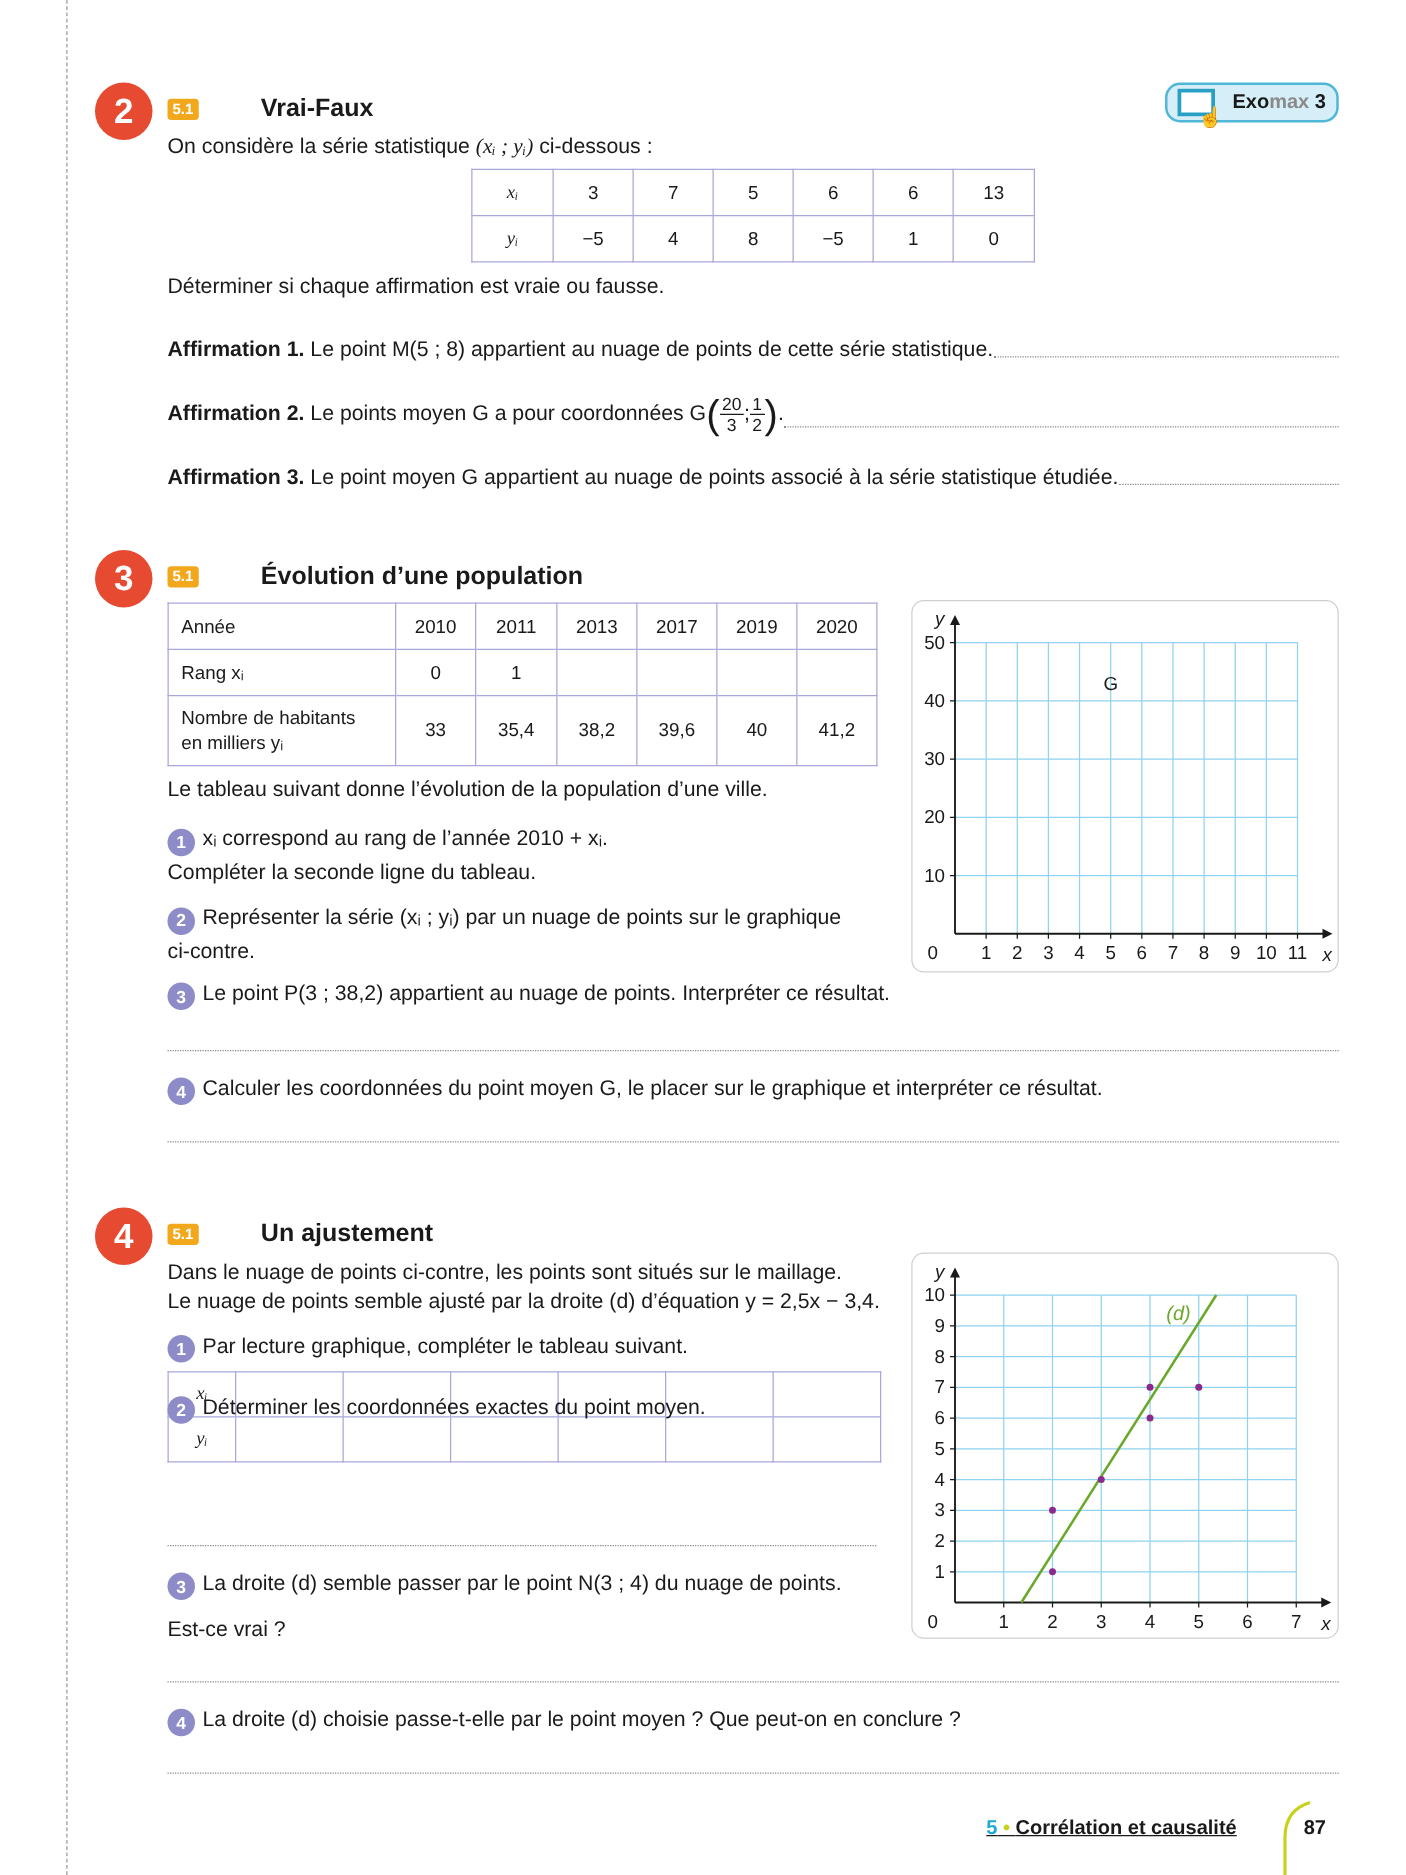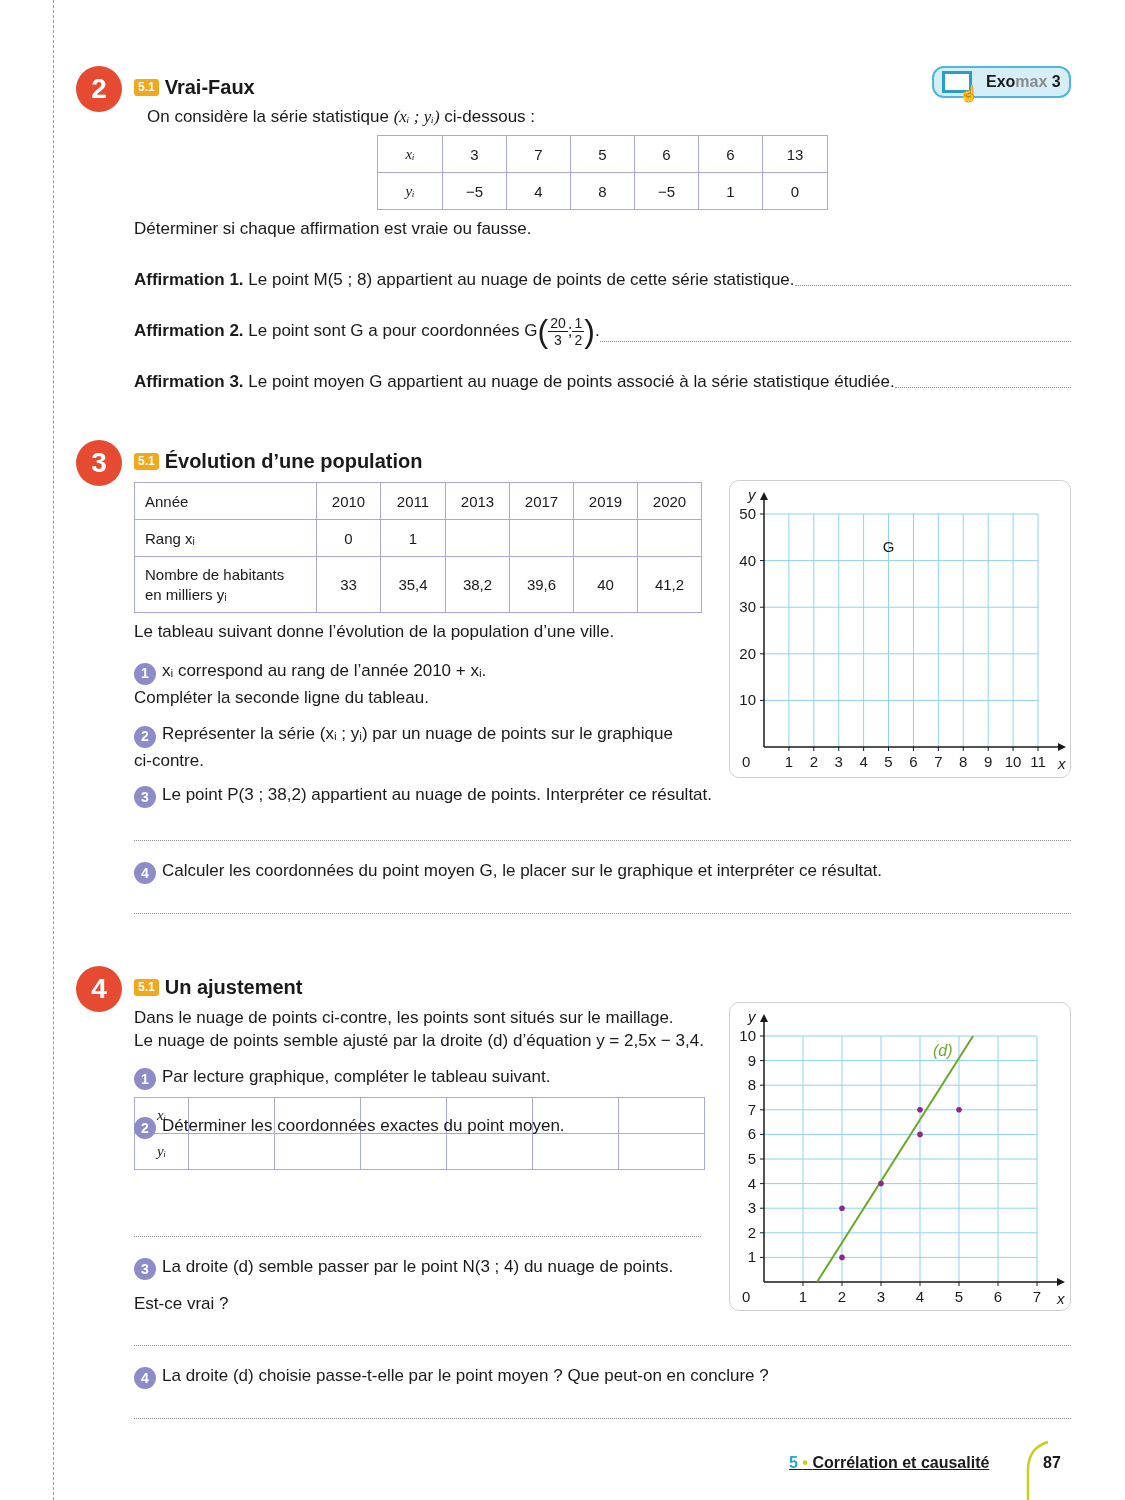--- a/index.html
+++ b/index.html
@@ -3,21 +3,21 @@
 <meta charset="utf-8">
 <style>
   * { box-sizing: border-box; margin: 0; padding: 0; }
   html, body { width: 1125px; height: 1500px; background: #ffffff; overflow: hidden; }
   body { position: relative; font-family: "Liberation Sans", sans-serif; color: #1a1a1a; font-size: 17px; }
   .abs { position: absolute; }
   .margin-line { left: 53px; top: 0; height: 1500px; border-left: 1.5px dashed #9a9a9a; }
   .ex-num { width: 46px; height: 46px; border-radius: 50%; background: #e64b32; color: #fff; font-weight: bold; font-size: 28px; display: flex; align-items: center; justify-content: center; }
   .ex-head { display: flex; align-items: center; gap: 6px; }
   .tag { background: #f2a81d; color: #fff; font-weight: bold; font-size: 12px; padding: 1px 4px; border-radius: 3px; line-height: 15px; }
-  .ex-title { font-weight: bold; font-size: 20px; color: #1a1a1a; }
+  .ex-title { font-weight: bold; font-size: 20px; color: #1a1a1a; margin-left: 44px; }
   .txt { font-size: 17px; line-height: 22px; white-space: nowrap; }
   .bold { font-weight: bold; }
   .it { font-family: "Liberation Serif", serif; font-style: italic; }
   .dots { border-bottom: 1.5px dotted #8a8a8a; }
   table.grid { border-collapse: collapse; }
   table.grid td { border: 1.5px solid #a8a8dc; text-align: center; font-size: 15px; }
   .qnum { display: inline-flex; width: 22px; height: 22px; border-radius: 50%; background: #8e8cc8; color: #fff; font-weight: bold; font-size: 14px; align-items: center; justify-content: center; margin-right: 6px; vertical-align: -2px; }
   .graph-box { border: 1.5px solid #cfcfcf; border-radius: 10px; background: #fff; }
   .exomax { left: 932px; top: 66px; width: 139px; height: 32px; border: 2px solid #4fb7d8; background: #d6eef7; border-radius: 12px; display: flex; align-items: center; }
   .exomax .screen { width: 30px; height: 22px; border: 3px solid #2a9fc6; background: #fff; margin-left: 8px; position: relative; }
@@ -44,21 +44,21 @@
   <div class="lbl">
     <span class="b1">Exo</span><span class="b2">max</span> <span class="b1">3</span>
   </div>
 </div>
 
 <div class="abs ex-num" style="left:76px; top:66px;">2</div>
 <div class="abs ex-head" style="left:134px; top:76px;">
   <span class="tag">5.1</span>
   <span class="ex-title">Vrai-Faux</span>
 </div>
-<div class="abs txt" style="left:147px; top:106px;">
+<div class="abs txt" style="left:134px; top:106px;">
   <span>On considère la série statistique</span> <span class="it">(xᵢ ; yᵢ)</span> <span>ci-dessous :</span>
 </div>
 
 <table class="abs grid" style="left:377px; top:135px;">
   <tbody>
       <tr style="height:37px;">
     <td style="width:65px;" class="it">xᵢ</td>
     <td style="width:64px;">3</td>
     <td style="width:64px;">7</td>
     <td style="width:64px;">5</td>
@@ -79,21 +79,21 @@
   </table>
 
 <div class="abs txt" style="left:134px; top:218px;">Déterminer si chaque affirmation est vraie ou fausse.</div>
 
 <div class="abs txt" style="left:134px; top:269px; width:937px; display:flex;">
   <span class="bold">Affirmation 1.</span>&nbsp;<span>Le point M(5 ; 8) appartient au nuage de points de cette série statistique.</span>
   <span class="dots" style="flex:1; margin-bottom:5px;"></span>
 </div>
 
 <div class="abs txt" style="left:134px; top:308px; width:937px; height:46px; display:flex; align-items:center;">
-  <span class="bold">Affirmation 2.</span>&nbsp;<span>Le point sont G a pour coordonnées</span>&nbsp;
+  <span class="bold">Affirmation 2.</span>&nbsp;<span>Le points moyen G a pour coordonnées</span>&nbsp;
   <span>G</span><span class="paren">(</span>
   <span class="frac">
       <span class="num">20</span>
       <span>3</span>
     </span>
   <span>;</span>
   <span class="frac">
       <span class="num">1</span>
       <span>2</span>
     </span>

